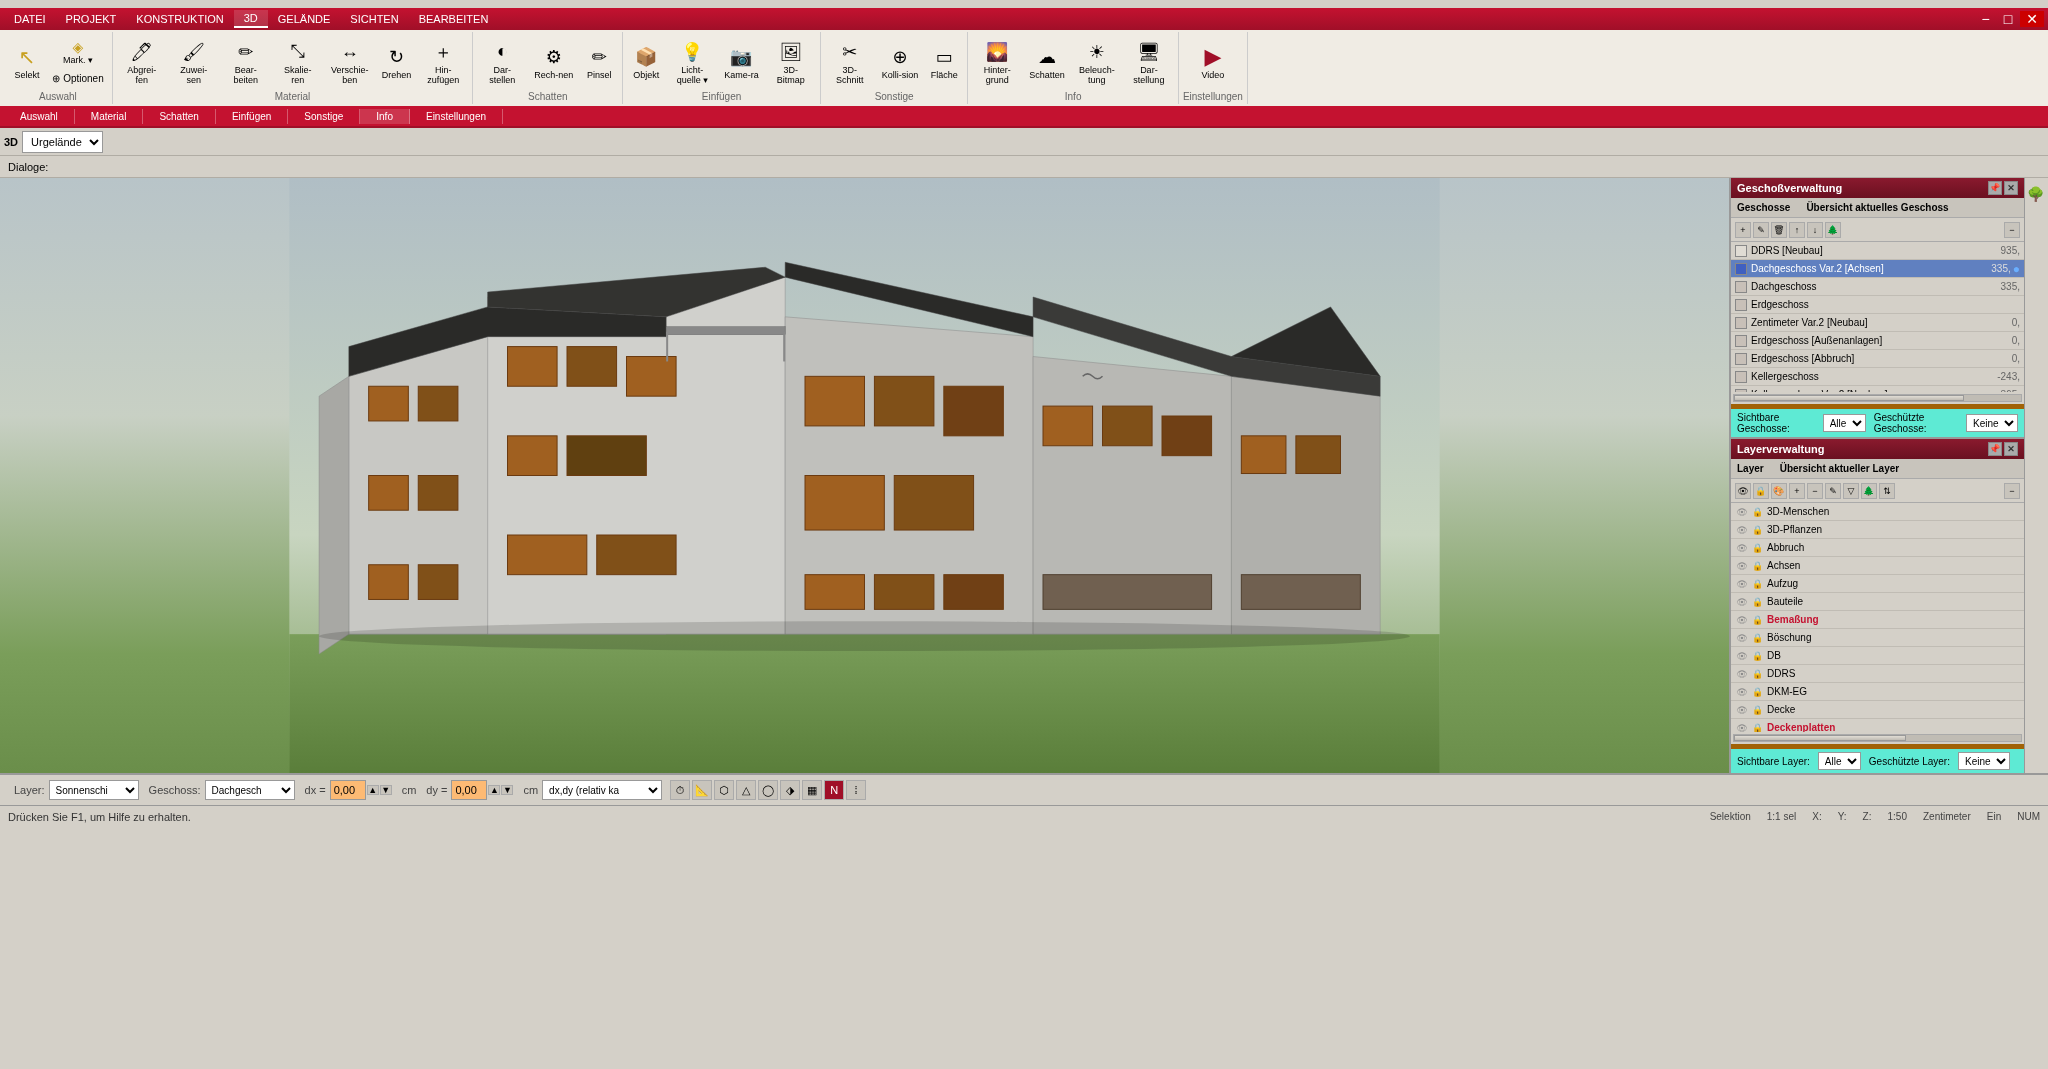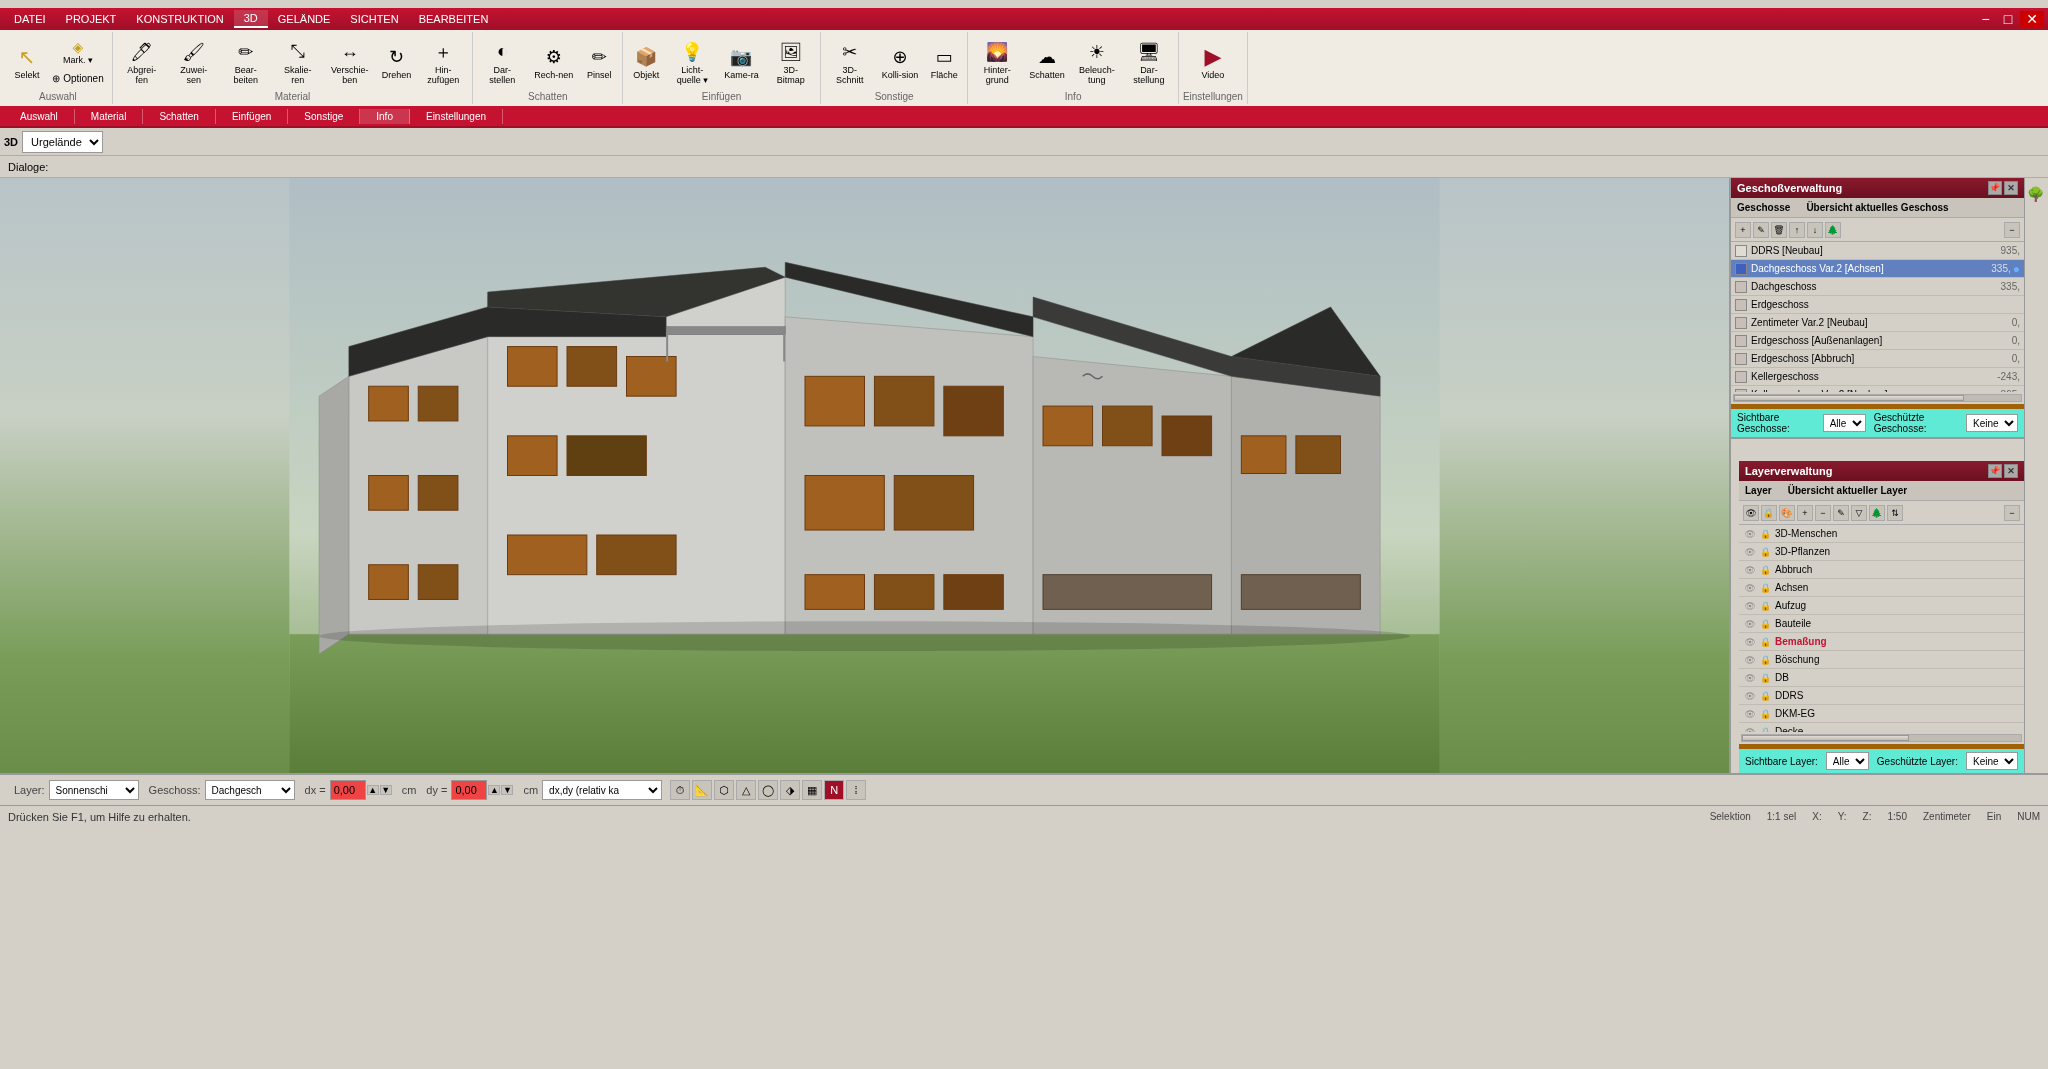--- a/index.html
+++ b/index.html
@@ -149,21 +149,20 @@
       height: 100%;
     }
 
     
     .right-panel {
       width: 295px;
       background: #d4d0c8;
       display: flex;
       flex-direction: column;
       border-left: 2px solid #999;
-      gap: 22px;
     }
 
     
     .panel-header {
       background: linear-gradient(to bottom, #8a1a2e, #6a1020);
       color: white;
       font-size: 11px;
       font-weight: bold;
       padding: 2px 6px;
       display: flex;
@@ -281,21 +280,20 @@
       height: 18px;
     }
 
     
     .layer-panel {
       background: #d4d0c8;
       flex: 1;
       display: flex;
       flex-direction: column;
       overflow: hidden;
-      padding-left: 8px;
     }
     .layer-list {
       flex: 1;
       overflow-y: auto;
     }
     .layer-item {
       display: flex;
       align-items: center;
       padding: 1px 4px;
       height: 18px;
@@ -347,21 +345,21 @@
       height: 32px;
       display: flex;
       align-items: center;
       padding: 2px 8px;
       gap: 4px;
       font-size: 11px;
     }
     .status-label { color: #444; white-space: nowrap; padding-left: 6px; }
     .status-input {
       border: 1px solid #999;
-      background: #ef4444;
+      background: #fdba74;
       padding: 1px 3px;
       height: 20px;
       font-size: 11px;
     }
     .status-input-narrow { width: 36px; }
     .status-btn {
       width: 20px;
       height: 20px;
       background: #c8c4bc;
       border: 1px solid #aaa;

